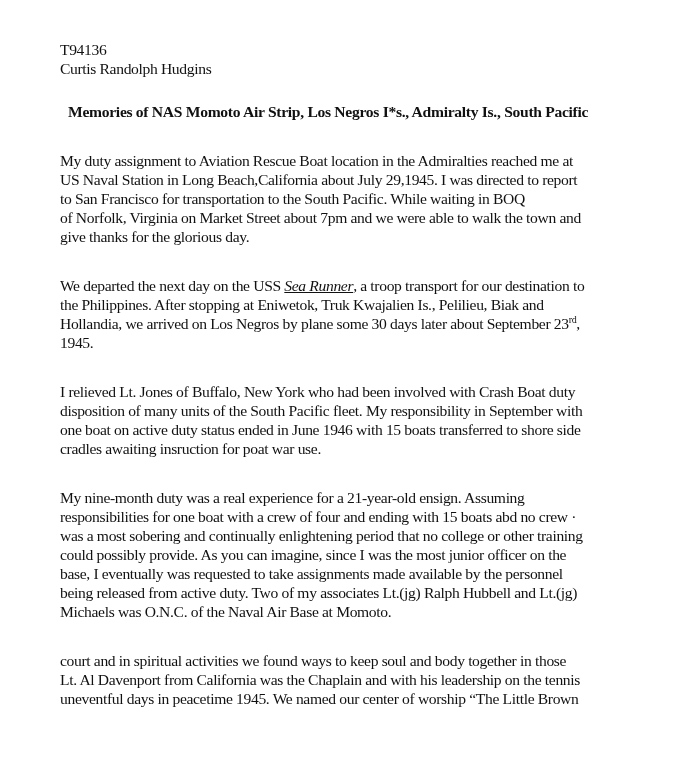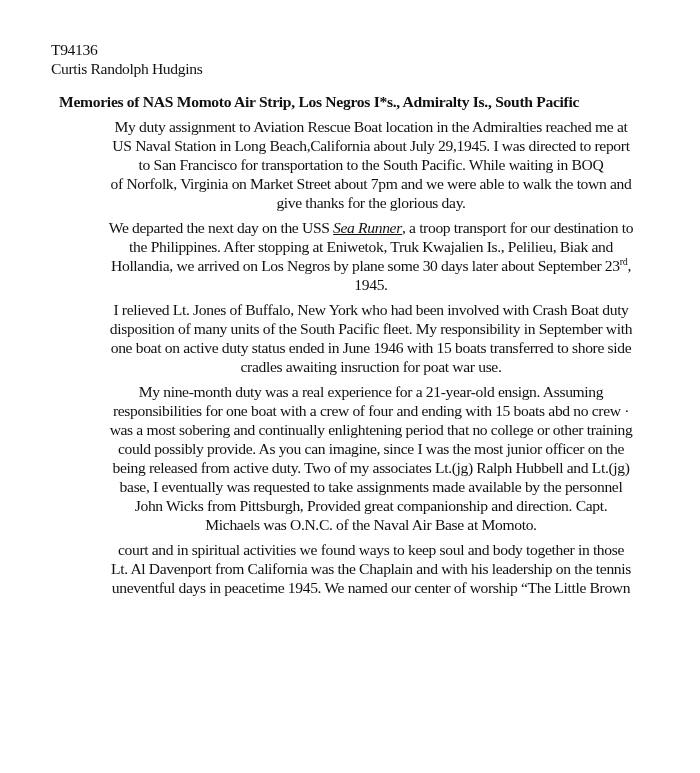--- a/index.html
+++ b/index.html
@@ -1,22 +1,22 @@
 <!DOCTYPE html>
 <html><head>
 <meta charset="utf-8">
 <style>
   html, body { margin: 0; padding: 0; background: #ffffff; }
   body { width: 700px; height: 773px; position: relative; overflow: hidden;
          font-family: "Liberation Serif", serif; color: #111; }
-  .page { position: absolute; left: 51px; top: 40px; width: 640px; }
+  .page { position: absolute; left: 60px; top: 40px; width: 640px; }
   .line { font-size: 15.6px; line-height: 19px; white-space: nowrap; letter-spacing: -0.35px; }
   .id { }
-  .title { font-weight: bold; margin-top: 14px; margin-left: 8px; font-size: 15.6px; letter-spacing: -0.3px; white-space: nowrap; line-height: 19px;}
-  .para { margin-top: 6px; text-align: center; }
+  .title { font-weight: bold; margin-top: 24px; margin-left: 8px; font-size: 15.6px; letter-spacing: -0.3px; white-space: nowrap; line-height: 19px;}
+  .para { margin-top: 30px; }
   .para .line { display: block; }
   sup { font-size: 10px; line-height: 0; vertical-align: 6px; }
   em { font-style: italic; text-decoration: underline; }
 </style>
 </head>
 <body>
 
 <div class="page">
   <div class="line id">T94136</div>
   <div class="line">Curtis Randolph Hudgins</div>
@@ -43,23 +43,22 @@
     <span class="line">disposition of many units of the South Pacific fleet. My responsibility in September with</span>
     <span class="line">one boat on active duty status ended in June 1946 with 15 boats transferred to shore side</span>
     <span class="line">cradles awaiting insruction for poat war use.</span>
   </div>
 
   <div class="para">
     <span class="line">My nine-month duty was a real experience for a 21-year-old ensign. Assuming</span>
     <span class="line">responsibilities for one boat with a crew of four and ending with 15 boats abd no crew ·</span>
     <span class="line">was a most sobering and continually enlightening period that no college or other training</span>
     <span class="line">could possibly provide. As you can imagine, since I was the most junior officer on the</span>
+    <span class="line">base, I eventually was requested to take assignments made available by the personnel</span>
     <span class="line">being released from active duty. Two of my associates Lt.(jg) Ralph Hubbell and Lt.(jg)</span>
-    <span class="line">base, I eventually was requested to take assignments made available by the personnel</span>
-    <span class="line">John Wicks from Pittsburgh, Provided great companionship and direction. Capt.</span>
     <span class="line">Michaels was O.N.C. of the Naval Air Base at Momoto.</span>
   </div>
 
   <div class="para">
     <span class="line">court and in spiritual activities we found ways to keep soul and body together in those</span>
     <span class="line">Lt. Al Davenport from California was the Chaplain and with his leadership on the tennis</span>
     <span class="line">uneventful days in peacetime 1945. We named our center of worship “The Little Brown</span>
   </div>
 </div>
 

